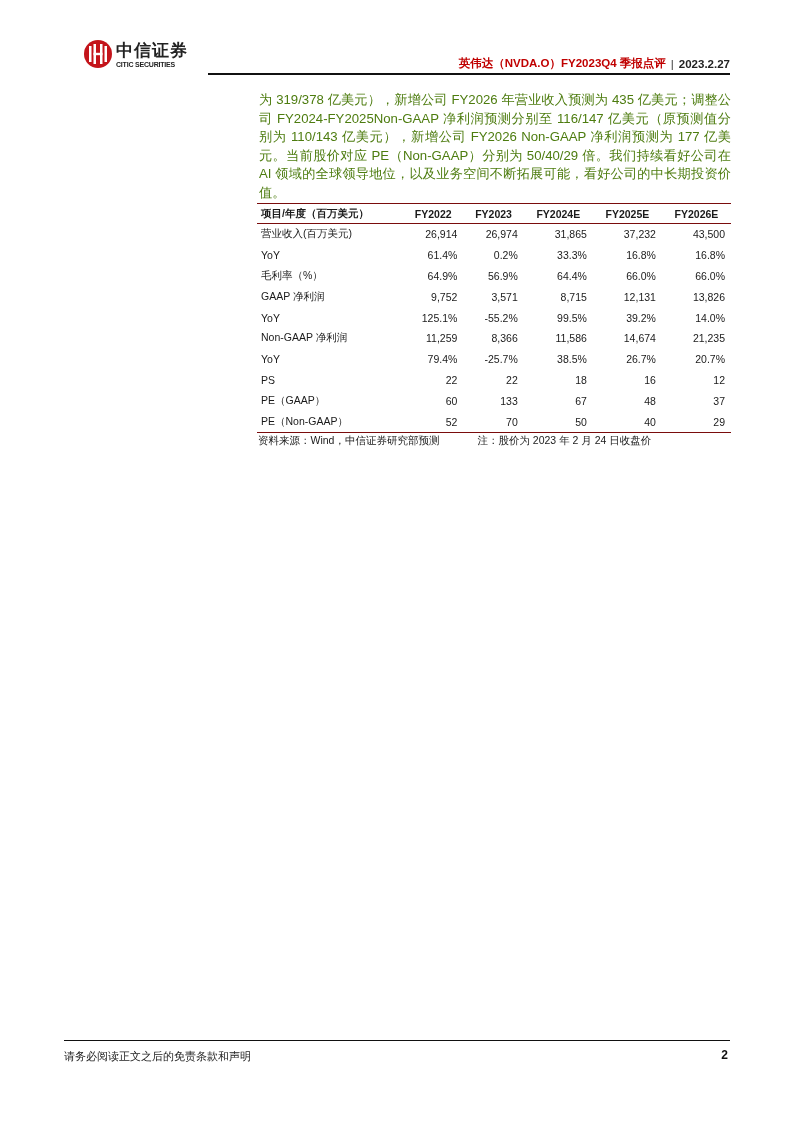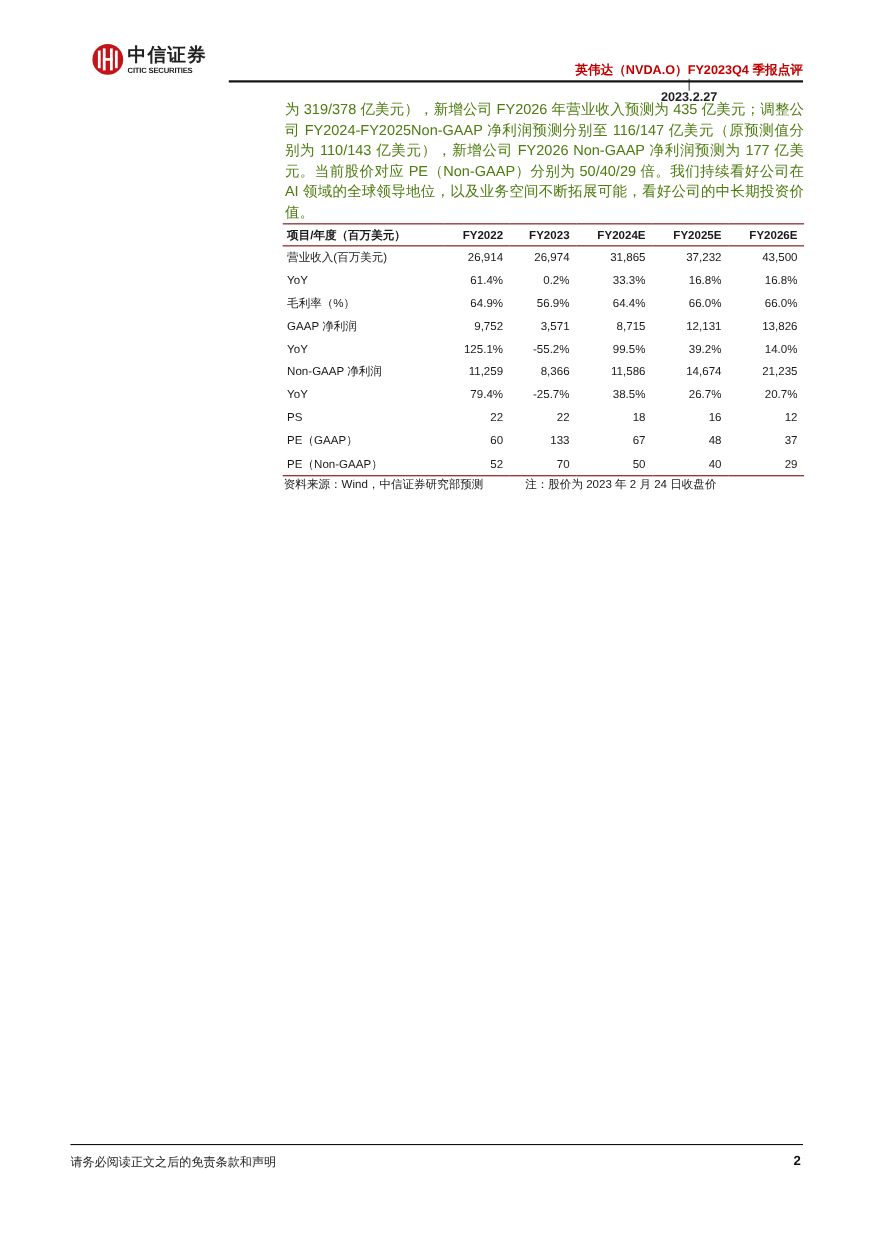--- a/index.html
+++ b/index.html
@@ -17,21 +17,20 @@
   }
   .logo-mark svg { position: absolute; left: 0; top: 0; }
   .logo-text { margin-left: 4px; display: flex; flex-direction: column; line-height: 1; }
   .logo-cn { font-size: 17px; font-weight: bold; color: #222; letter-spacing: 1px; }
   .logo-en { font-size: 7px; font-weight: bold; color: #222; margin-top: 2px; letter-spacing: -0.2px; font-family: "Liberation Sans", sans-serif; }
 
   .header-title {
     position: absolute; right: 64px; top: 56px; font-size: 11.5px; font-weight: bold;
     display: flex; align-items: center; white-space: nowrap;
     font-family: "Liberation Sans", "DejaVu Sans", sans-serif;
-    flex-direction: column;
   }
   .header-title .t { color: #c00000; }
   .header-title .sep { color: #333; margin: 0 5px; font-weight: normal; }
   .header-title .d { color: #222; }
   .header-rule {
     position: absolute; left: 208px; right: 64px; top: 73px; height: 2px; background: #111;
   }
 
   .body-text {
     position: absolute; left: 259px; width: 472px; top: 91px;
@@ -41,21 +40,21 @@
   }
   .body-text p { margin: 0; }
 
   table.fin {
     position: absolute; left: 257px; top: 203px; width: 474px;
     border-collapse: collapse; font-size: 10.5px;
     font-family: "Liberation Sans", "DejaVu Sans", sans-serif;
     color: #1a1a1a;
   }
   table.fin thead tr { border-top: 1.5px solid #7a0c0c; border-bottom: 1px solid #7a0c0c; }
-  table.fin th { font-weight: bold; height: 19px; padding: 0 6px; text-align: right; }
+  table.fin th { font-weight: bold; height: 19px; padding: 0 6px; }
   table.fin th:first-child { text-align: left; padding-left: 4px; }
   table.fin td { height: 20.8px; padding: 0 6px; text-align: right; }
   table.fin td:first-child { text-align: left; padding-left: 4px; }
   table.fin tbody tr:last-child { border-bottom: 1.5px solid #7a0c0c; }
 
   .source {
     position: absolute; left: 258px; top: 434px; font-size: 10.5px; color: #1a1a1a;
     font-family: "Liberation Sans", "DejaVu Sans", sans-serif;
     display: flex;
   }

